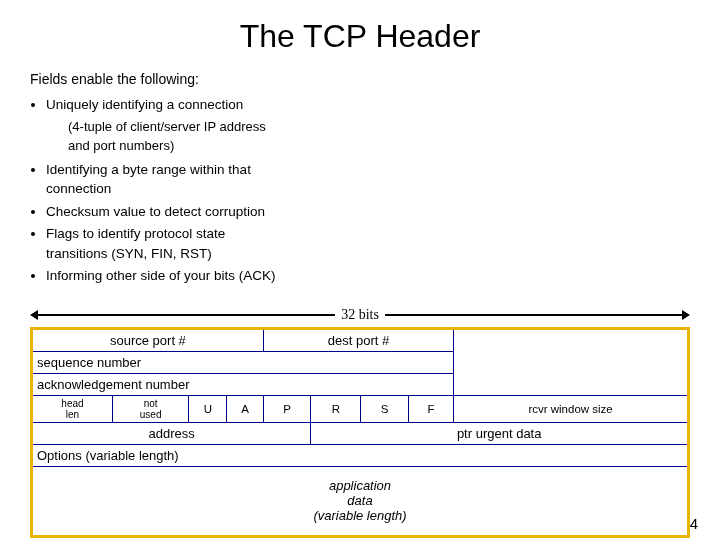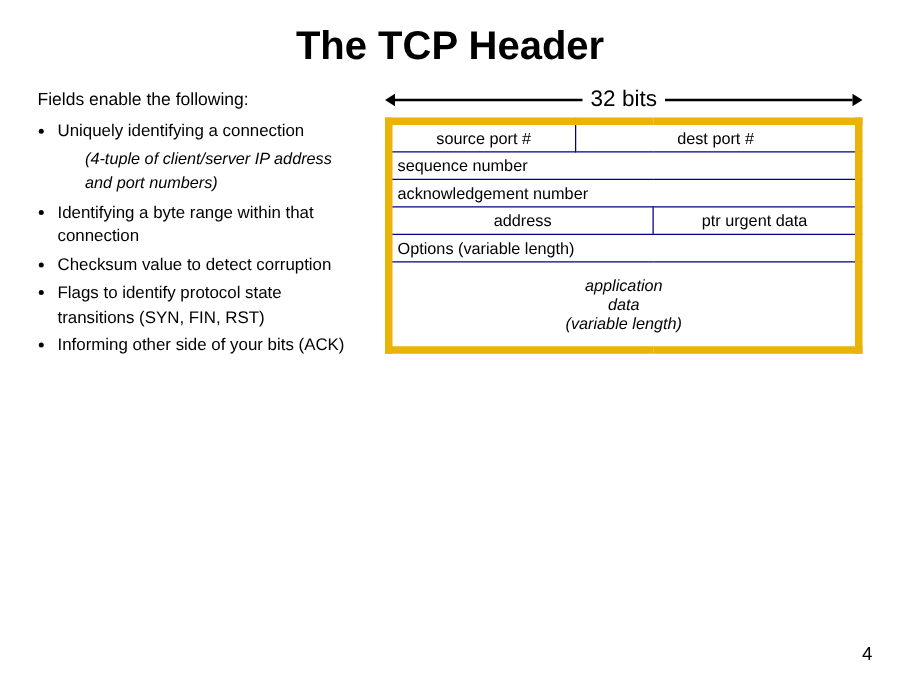--- a/index.html
+++ b/index.html
@@ -14,28 +14,28 @@
     .page {
       width: 720px;
       height: 540px;
       padding: 18px 30px 10px 30px;
       display: flex;
       flex-direction: column;
     }
     .title {
       text-align: center;
       font-size: 32px;
-      font-weight: bold;
+      font-weight: normal;
       font-family: Arial, sans-serif;
       margin-bottom: 14px;
       color: #000;
     }
     .content {
       display: flex;
-      flex-direction: row;
+      flex-direction: column;
       gap: 18px;
       flex: 1;
     }
     .left-col {
       width: 260px;
       font-family: Arial, sans-serif;
       font-size: 13.5px;
       color: #000;
       line-height: 1.45;
       flex-shrink: 0;
@@ -48,21 +48,20 @@
       padding-left: 16px;
       margin-top: 6px;
     }
     .left-col ul li {
       margin-bottom: 3px;
     }
     .left-col .indent {
       padding-left: 22px;
       font-size: 13px;
       margin: 2px 0 4px 0;
-      font-style: italic;
     }
     .right-col {
       flex: 1;
       display: flex;
       flex-direction: column;
       align-items: flex-start;
     }
     
     .bits-arrow {
       display: flex;
@@ -81,29 +80,29 @@
       border-bottom: 5px solid transparent;
       border-right: 8px solid #000;
     }
     .arrow-right {
       width: 0; height: 0;
       border-top: 5px solid transparent;
       border-bottom: 5px solid transparent;
       border-left: 8px solid #000;
     }
     .bits-label {
-      font-family: Liberation Sans, sans-serif;
-      font-size: 18px;
+      font-family: Liberation Serif, serif;
+      font-size: 14px;
       margin: 0 6px;
     }
     
     .tcp-table {
       border-collapse: collapse;
       width: 100%;
-      border: 6px solid #eab308;
+      border: 3px solid #eab308;
     }
     .tcp-table td, .tcp-table th {
       border: 1.5px solid #00008b;
       text-align: center;
       font-family: Arial, sans-serif;
       font-size: 13px;
       padding: 3px 4px;
       color: #000;
     }
     .tcp-table .row-full {
@@ -177,20 +176,31 @@
         </tr>
 
         <tr>
           <td colspan="8" class="row-full">sequence number</td>
         </tr>
 
         <tr>
           <td colspan="8" class="row-full">acknowledgement number</td>
         </tr>
 
+        <tr class="flags-row">
+          <td style="font-size:10px; padding:2px;">head<br>len</td>
+          <td style="font-size:10px; padding:2px;">not<br>used</td>
+          <td class="flag-cell">U</td>
+          <td class="flag-cell">A</td>
+          <td class="flag-cell">P</td>
+          <td class="flag-cell">R</td>
+          <td class="flag-cell">S</td>
+          <td class="flag-cell">F</td>
+          <td colspan="4">rcvr window size</td>
+        </tr>
 
         <tr>
           <td colspan="5">address</td>
           <td colspan="5">ptr urgent data</td>
         </tr>
 
         <tr>
           <td colspan="10" class="options-cell row-full">Options (variable length)</td>
         </tr>
 

